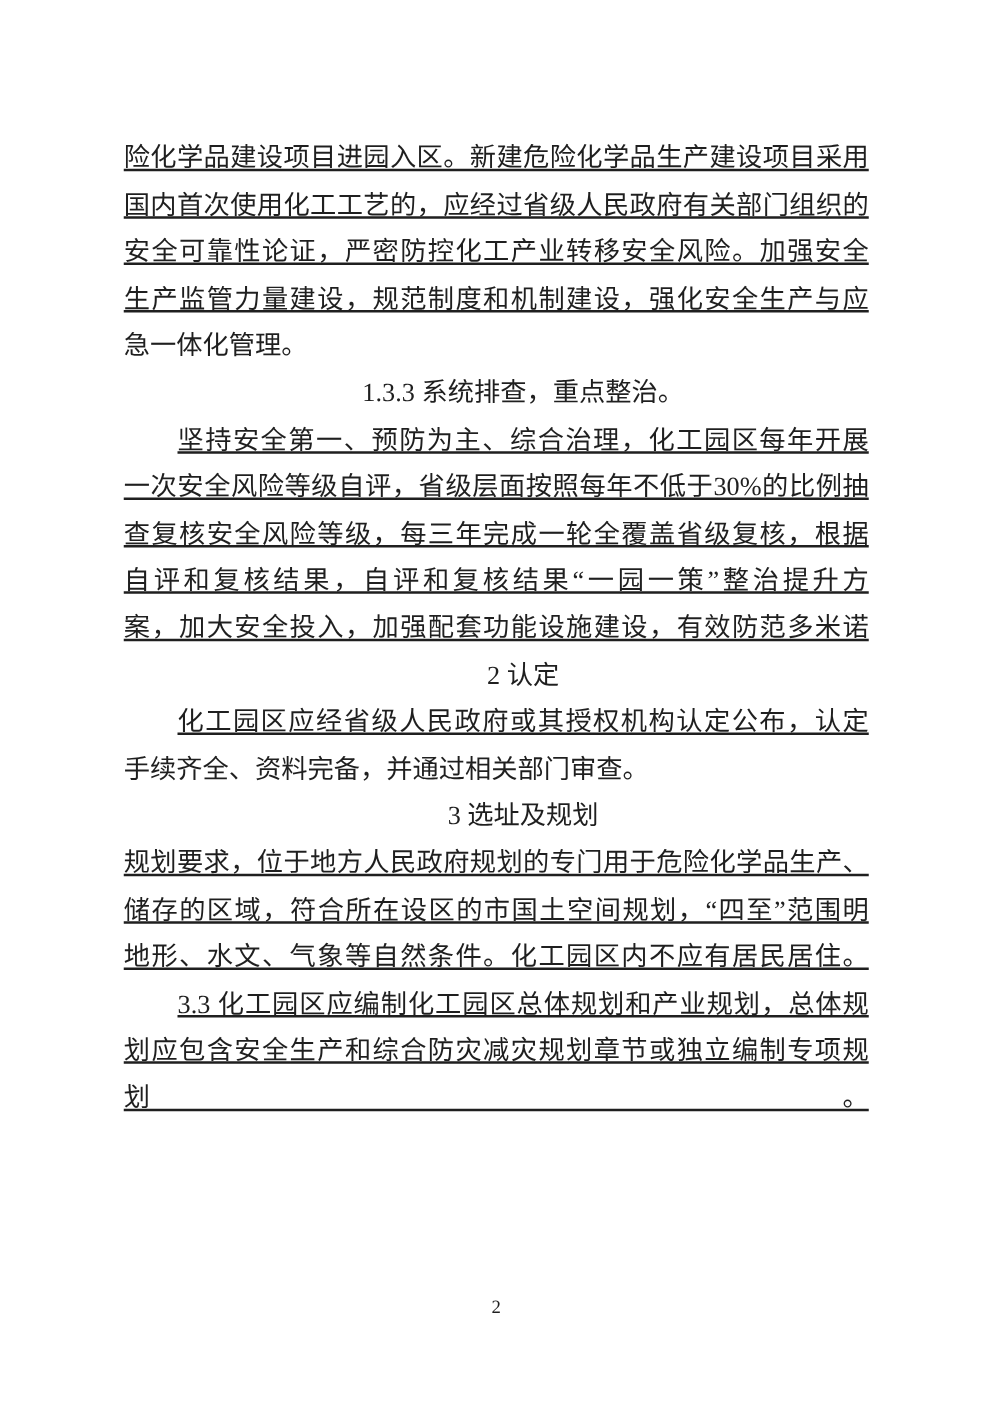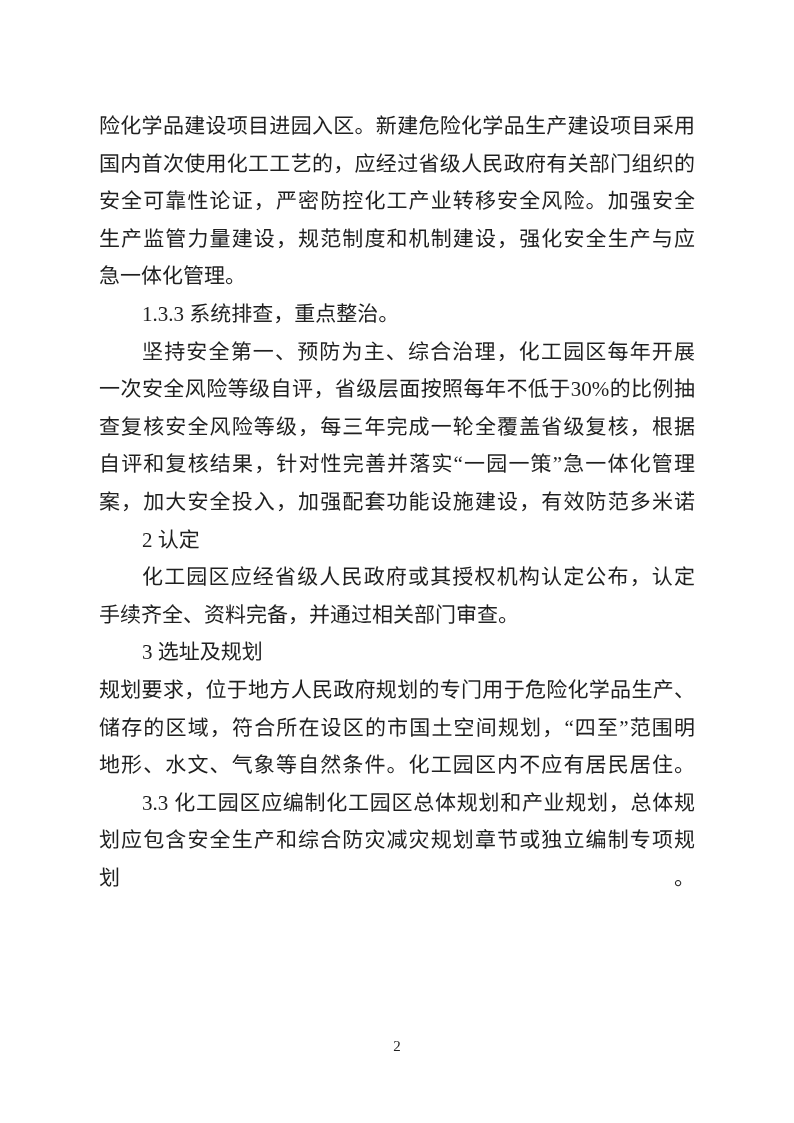--- a/index.html
+++ b/index.html
@@ -27,23 +27,25 @@
     height: 37.6px;
     color: var(--text-color, #1f1f1f);
     white-space: nowrap;
     text-align: left;
     overflow: visible;
   }
   .line.fill {
     white-space: normal;
     text-align: justify;
     text-align-last: justify;
+    text-decoration: underline;
   }
   .line.indent {
     text-indent: 43px;
+    text-align: center;
   }
   .page-number {
     position: absolute;
     left: 0;
     right: 0;
     top: 1036px;
     text-align: center;
     font-size: 15px;
     line-height: 20px;
     color: var(--text-color, #1f1f1f);
@@ -57,21 +59,21 @@
   <div class="body-text">
       <div class="line fill">险化学品建设项目进园入区。新建危险化学品生产建设项目采用</div>
       <div class="line fill">国内首次使用化工工艺的，应经过省级人民政府有关部门组织的</div>
       <div class="line fill">安全可靠性论证，严密防控化工产业转移安全风险。加强安全</div>
       <div class="line fill">生产监管力量建设，规范制度和机制建设，强化安全生产与应</div>
       <div class="line">急一体化管理。</div>
       <div class="line indent">1.3.3 系统排查，重点整治。</div>
       <div class="line fill indent">坚持安全第一、预防为主、综合治理，化工园区每年开展</div>
       <div class="line fill">一次安全风险等级自评，省级层面按照每年不低于30%的比例抽</div>
       <div class="line fill">查复核安全风险等级，每三年完成一轮全覆盖省级复核，根据</div>
-      <div class="line fill">自评和复核结果，针对性完善并落实“一园一策”急一体化管理</div>
+      <div class="line fill">自评和复核结果，自评和复核结果“一园一策”整治提升方</div>
       <div class="line fill">案，加大安全投入，加强配套功能设施建设，有效防范多米诺</div>
       <div class="line indent">2 认定</div>
       <div class="line fill indent">化工园区应经省级人民政府或其授权机构认定公布，认定</div>
       <div class="line">手续齐全、资料完备，并通过相关部门审查。</div>
       <div class="line indent">3 选址及规划</div>
       <div class="line fill">规划要求，位于地方人民政府规划的专门用于危险化学品生产、</div>
       <div class="line fill">储存的区域，符合所在设区的市国土空间规划，“四至”范围明</div>
       <div class="line fill">地形、水文、气象等自然条件。化工园区内不应有居民居住。</div>
       <div class="line fill indent">3.3 化工园区应编制化工园区总体规划和产业规划，总体规</div>
       <div class="line fill">划应包含安全生产和综合防灾减灾规划章节或独立编制专项规划。</div>

